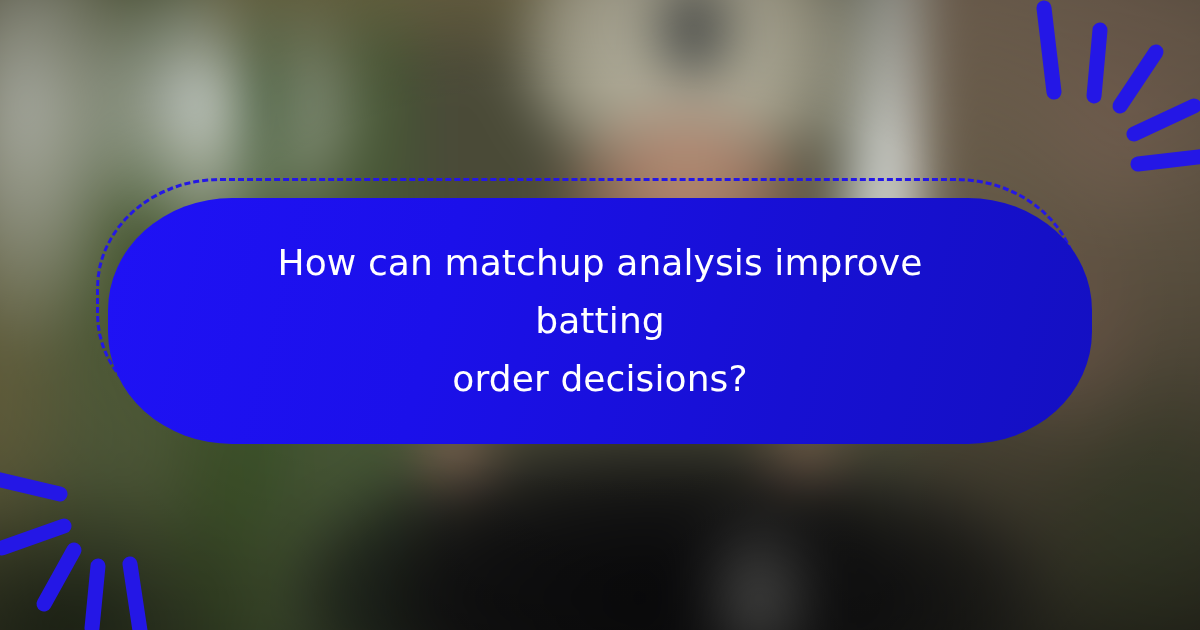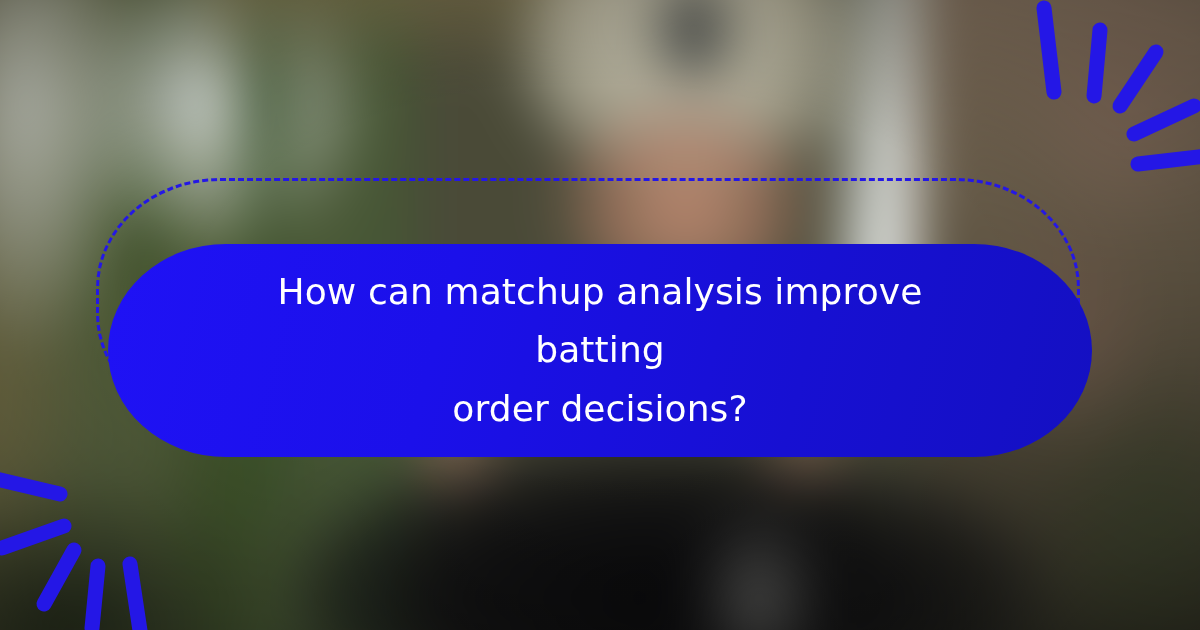--- a/index.html
+++ b/index.html
@@ -169,29 +169,28 @@
     border-radius: 124px / 110px;
     box-sizing: border-box;
   }
 
   
   #question-card {
     position: absolute;
     left: 108px;
     top: 198px;
     width: 984px;
-    height: 213px;
+    height: 246px;
     border-radius: 124px / 112px;
     background: linear-gradient(104deg, #1F12F5 0%, #1B10EA 34%, #1710D2 70%, #1410C2 100%);
     display: flex;
     align-items: center;
     justify-content: center;
     box-sizing: border-box;
     padding: 10px 112px;
-    margin-top: 46px;
   }
 
   #question-text {
     color: #ffffff;
     font-size: 36px;
     line-height: 1.62;
     font-weight: 400;
     text-align: center;
     letter-spacing: 0.1px;
     white-space: pre-line;

